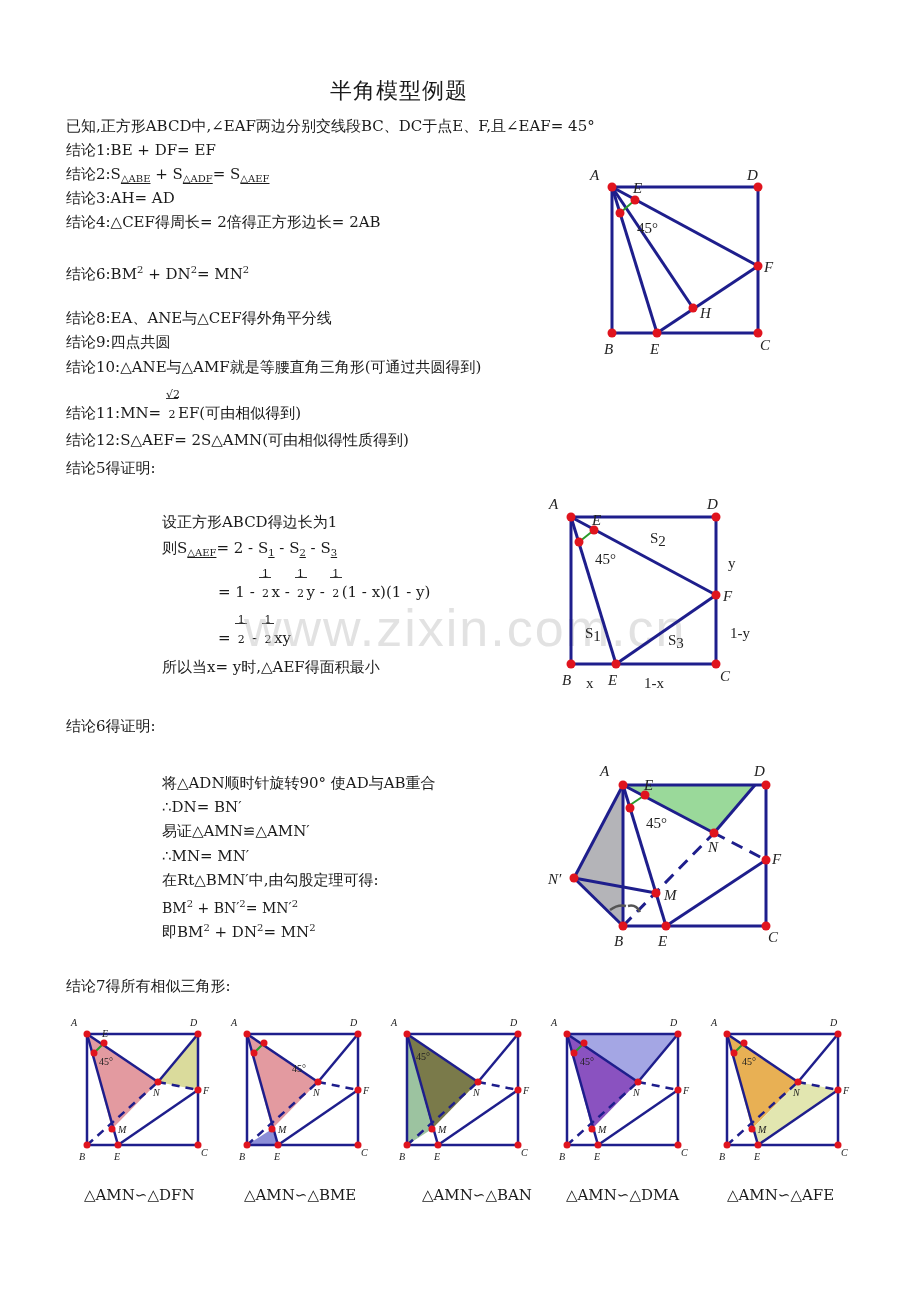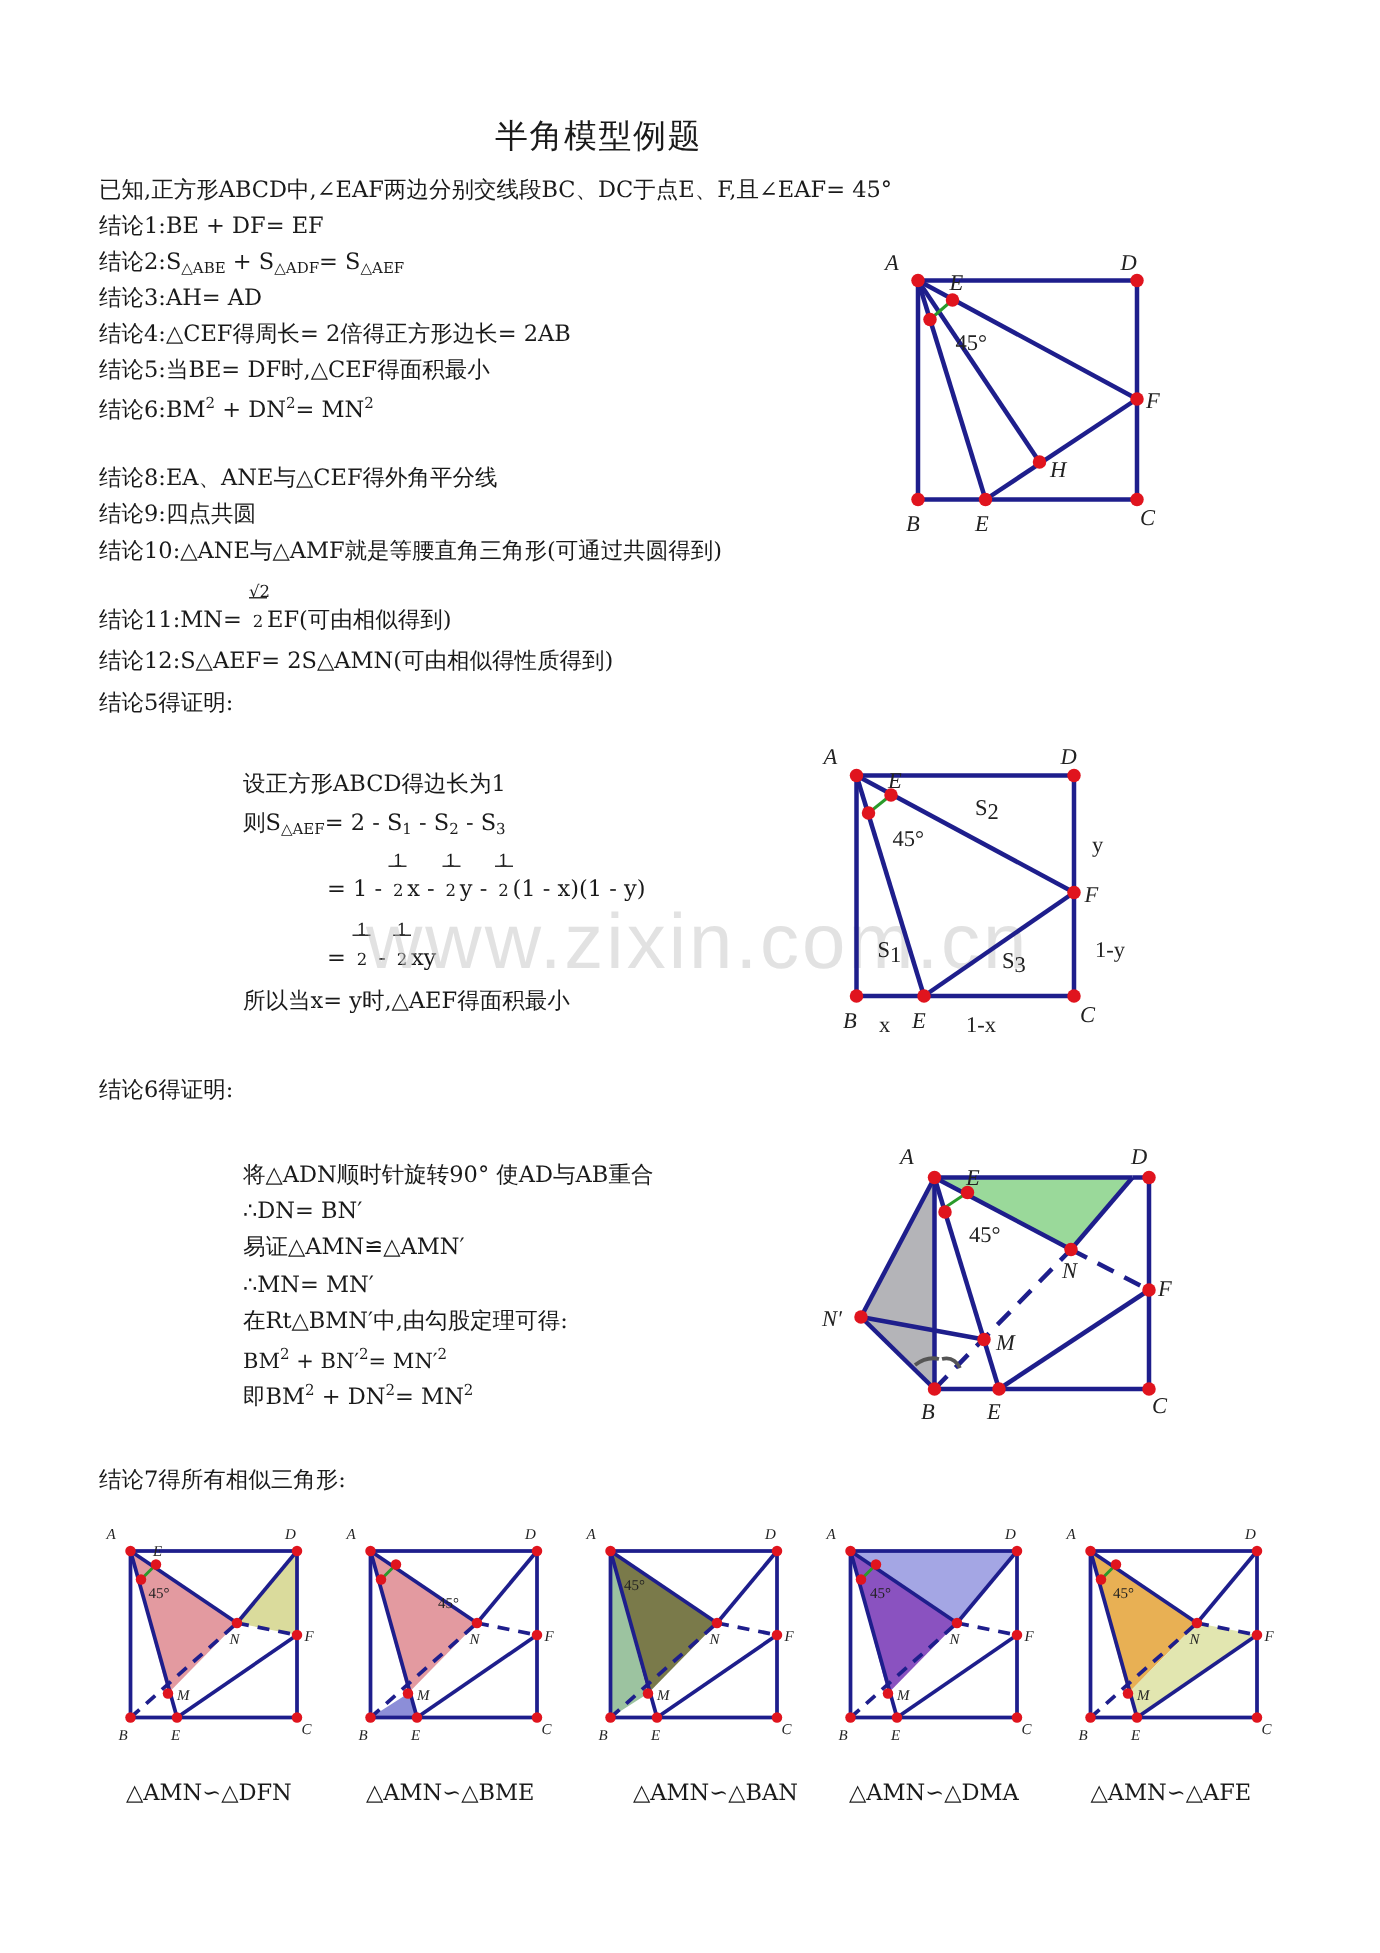--- a/index.html
+++ b/index.html
@@ -2,21 +2,21 @@
 <html><head>
 <meta charset="utf-8">
 <style>
   html, body { margin: 0; padding: 0; background: #ffffff; }
   body { width: 920px; height: 1302px; position: relative; overflow: hidden;
          font-family: "DejaVu Serif", "Liberation Serif", serif; color: #1a1a1a; }
   .page { position: absolute; left: 0; top: 0; width: 920px; height: 1302px; }
   .title { position: absolute; left: 0; width: 798px; top: 76px; text-align: center;
            font-size: 22px; letter-spacing: 1px; }
   .line { position: absolute; left: 66px; font-size: 15px; line-height: 24px; white-space: nowrap; }
-  .sub { font-size: 10px; vertical-align: -3px; }
+  .sub { font-size: 10px; vertical-align: -3px; text-decoration: underline; }
   .sup { font-size: 10px; vertical-align: 6px; }
   .frac { display: inline-block; position: relative; width: 12px; text-align: center; font-size: 11px; }
   .frac .num { position: absolute; left: 0; width: 12px; top: -20px; }
   .frac .bar { position: absolute; left: 0; width: 12px; top: -5px; border-top: 1px solid #333; }
   .frac .den { font-size: 11px; }
   .proof { position: absolute; font-size: 15px; line-height: 24px; white-space: nowrap; }
   .watermark { position: absolute; left: 244px; top: 598px; font-family: Liberation Sans, sans-serif;
                font-size: 52px; color: rgba(190,190,190,0.45); letter-spacing: 2px; pointer-events: none; }
   .fig { position: absolute; }
   .cap { position: absolute; top: 1186px; font-size: 15px; white-space: nowrap; }
@@ -37,23 +37,20 @@
     <span>结论1:</span><span>BE + DF= EF</span>
   </div>
   <div class="line" style="top:162px">
     <span>结论2:</span><span>S</span><span class="sub">△ABE</span><span> + S</span><span class="sub">△ADF</span><span>= S</span><span class="sub">△AEF</span>
   </div>
   <div class="line" style="top:186px">
     <span>结论3:</span><span>AH= AD</span>
   </div>
   <div class="line" style="top:210px">
     <span>结论4:</span><span>△CEF得周长= 2倍得正方形边长= 2AB</span>
-  </div>
-  <div class="line" style="top:234px">
-    <span>结论5:</span><span>当BE= DF时,△CEF得面积最小</span>
   </div>
   <div class="line" style="top:258px">
     <span>结论6:</span><span>BM</span><span class="sup">2</span><span> + DN</span><span class="sup">2</span><span>= MN</span><span class="sup">2</span>
   </div>
   <div class="line" style="top:306px">
     <span>结论8:</span><span>EA、ANE与△CEF得外角平分线</span>
   </div>
   <div class="line" style="top:330px">
     <span>结论9:</span><span>四点共圆</span>
   </div>

